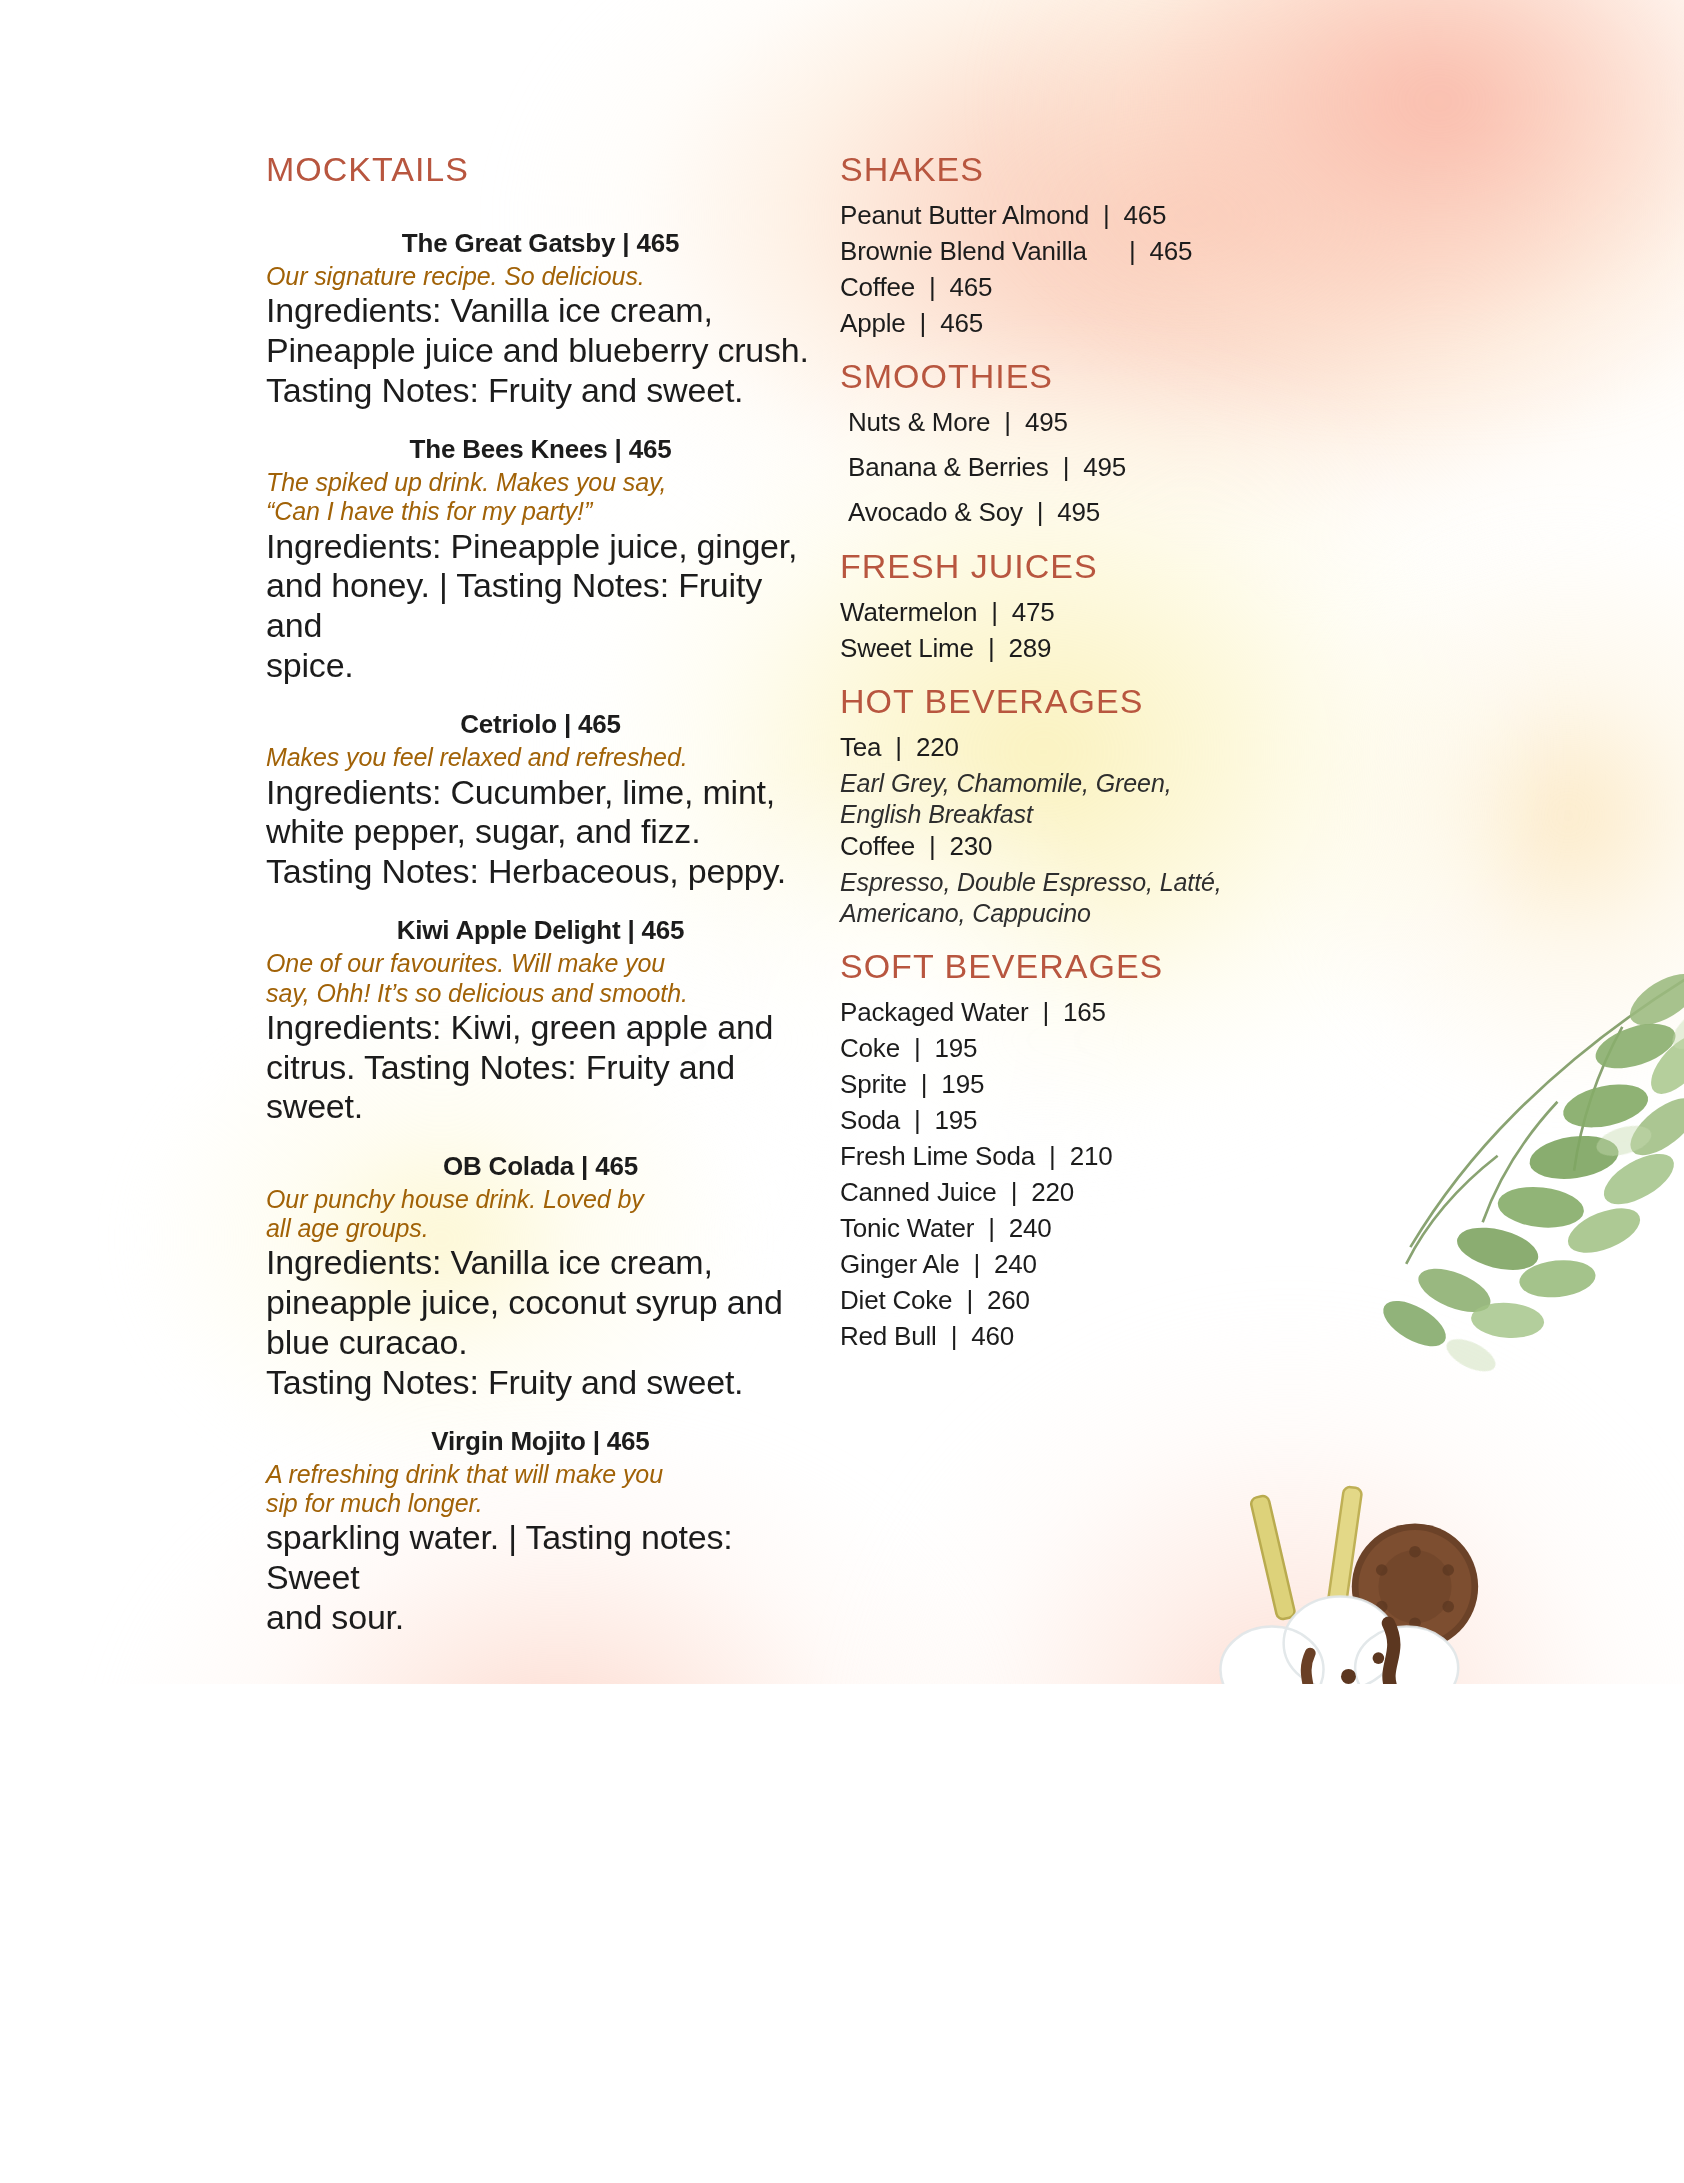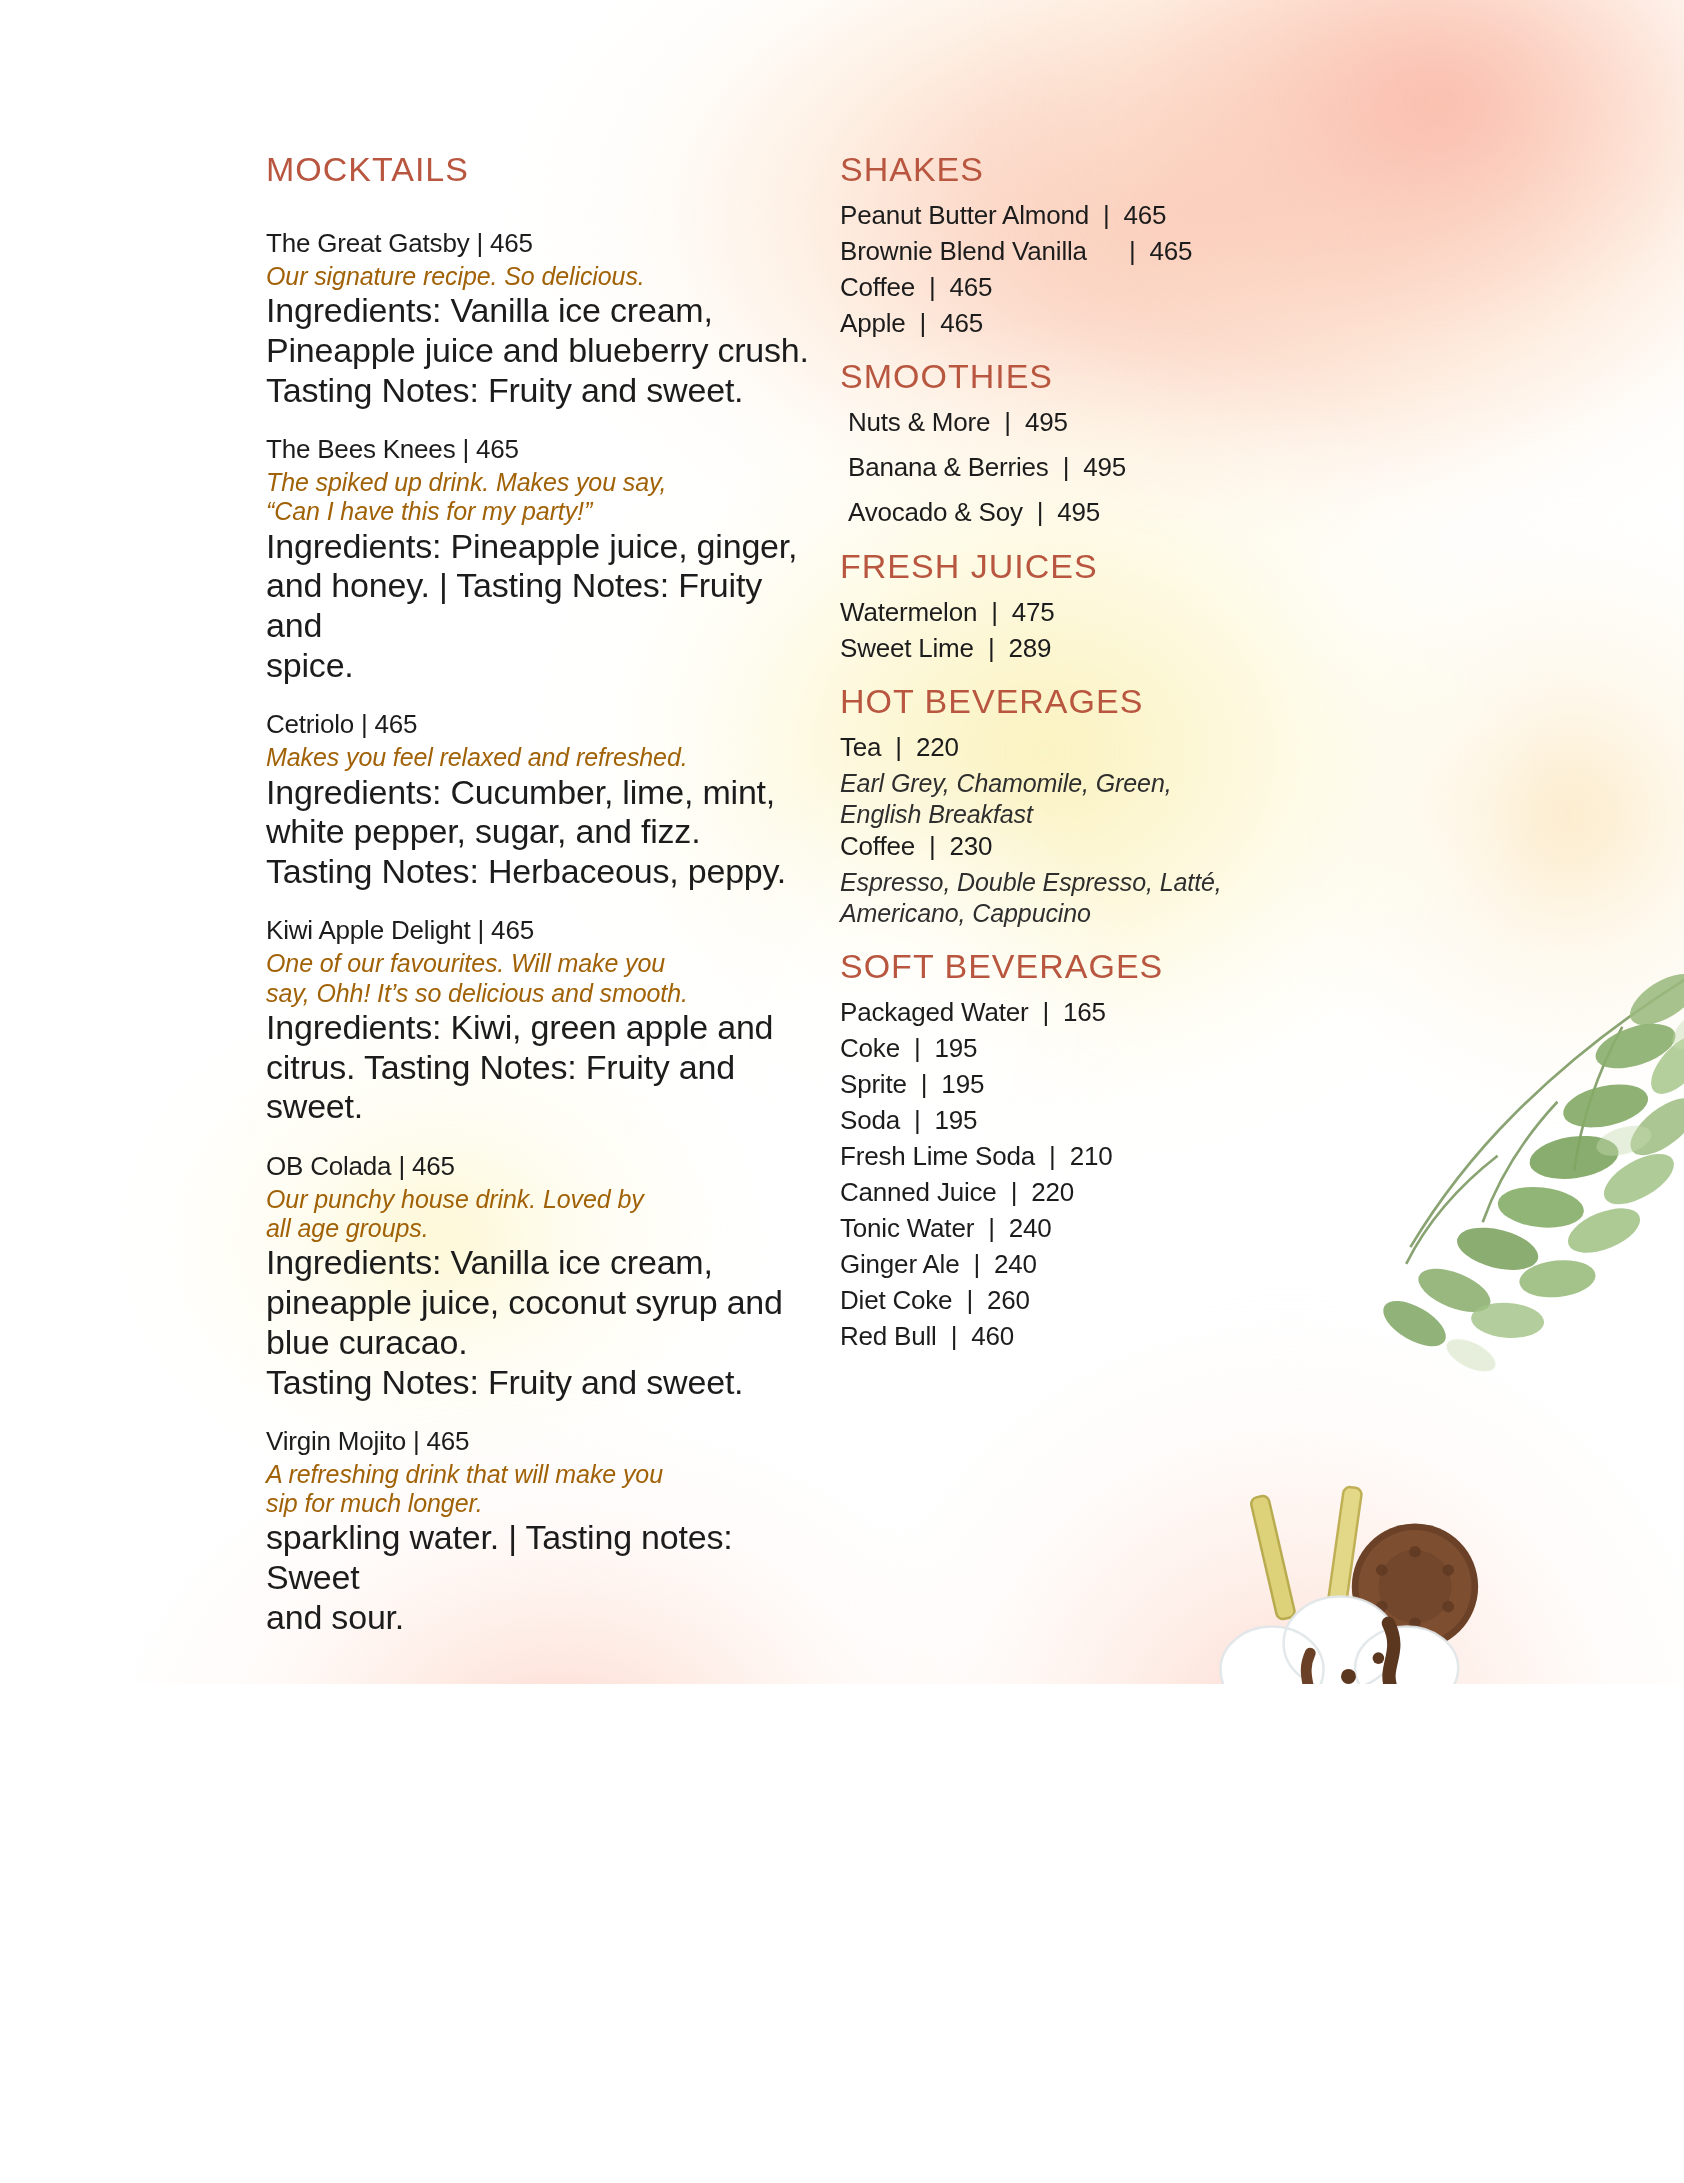--- a/index.html
+++ b/index.html
@@ -110,25 +110,26 @@
     font-family: "Liberation Sans", sans-serif;
     margin-bottom: 11.6px;
     white-space: nowrap;
   }
   #col-left .section-heading { margin-bottom: 37px; }
 
   .item { margin-bottom: 21.6px; }
 
   .item-title {
     font-size: 26px;
-    font-weight: normal;
+    font-weight: bold;
     color: #1c1c1c;
     letter-spacing: -0.2px;
     line-height: 1.32;
     margin-bottom: 1.7px;
+    text-align: center;
   }
   .item-desc {
     font-size: 25px;
     font-style: italic;
     color: #a16207;
     line-height: 1.17;
     font-weight: 300;
     letter-spacing: -0.1px;
   }
   .item-body {

